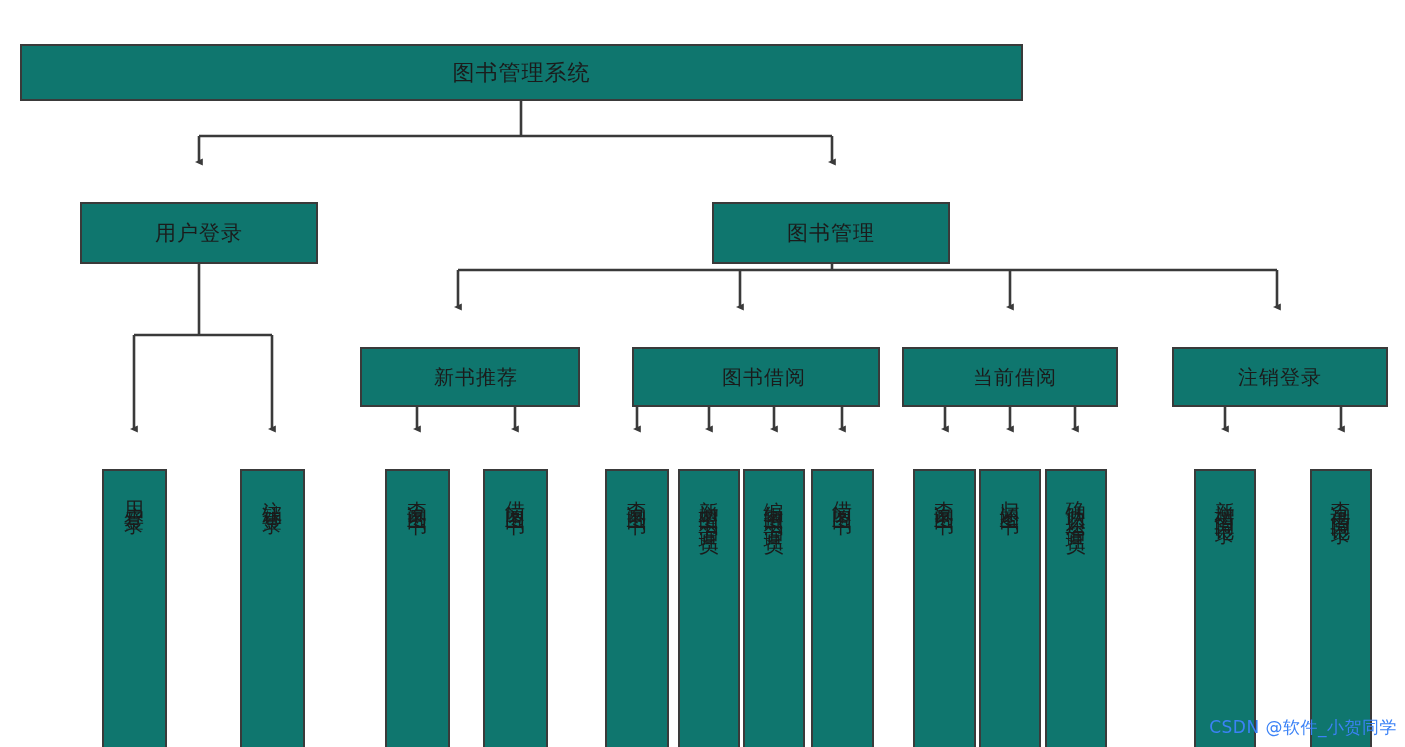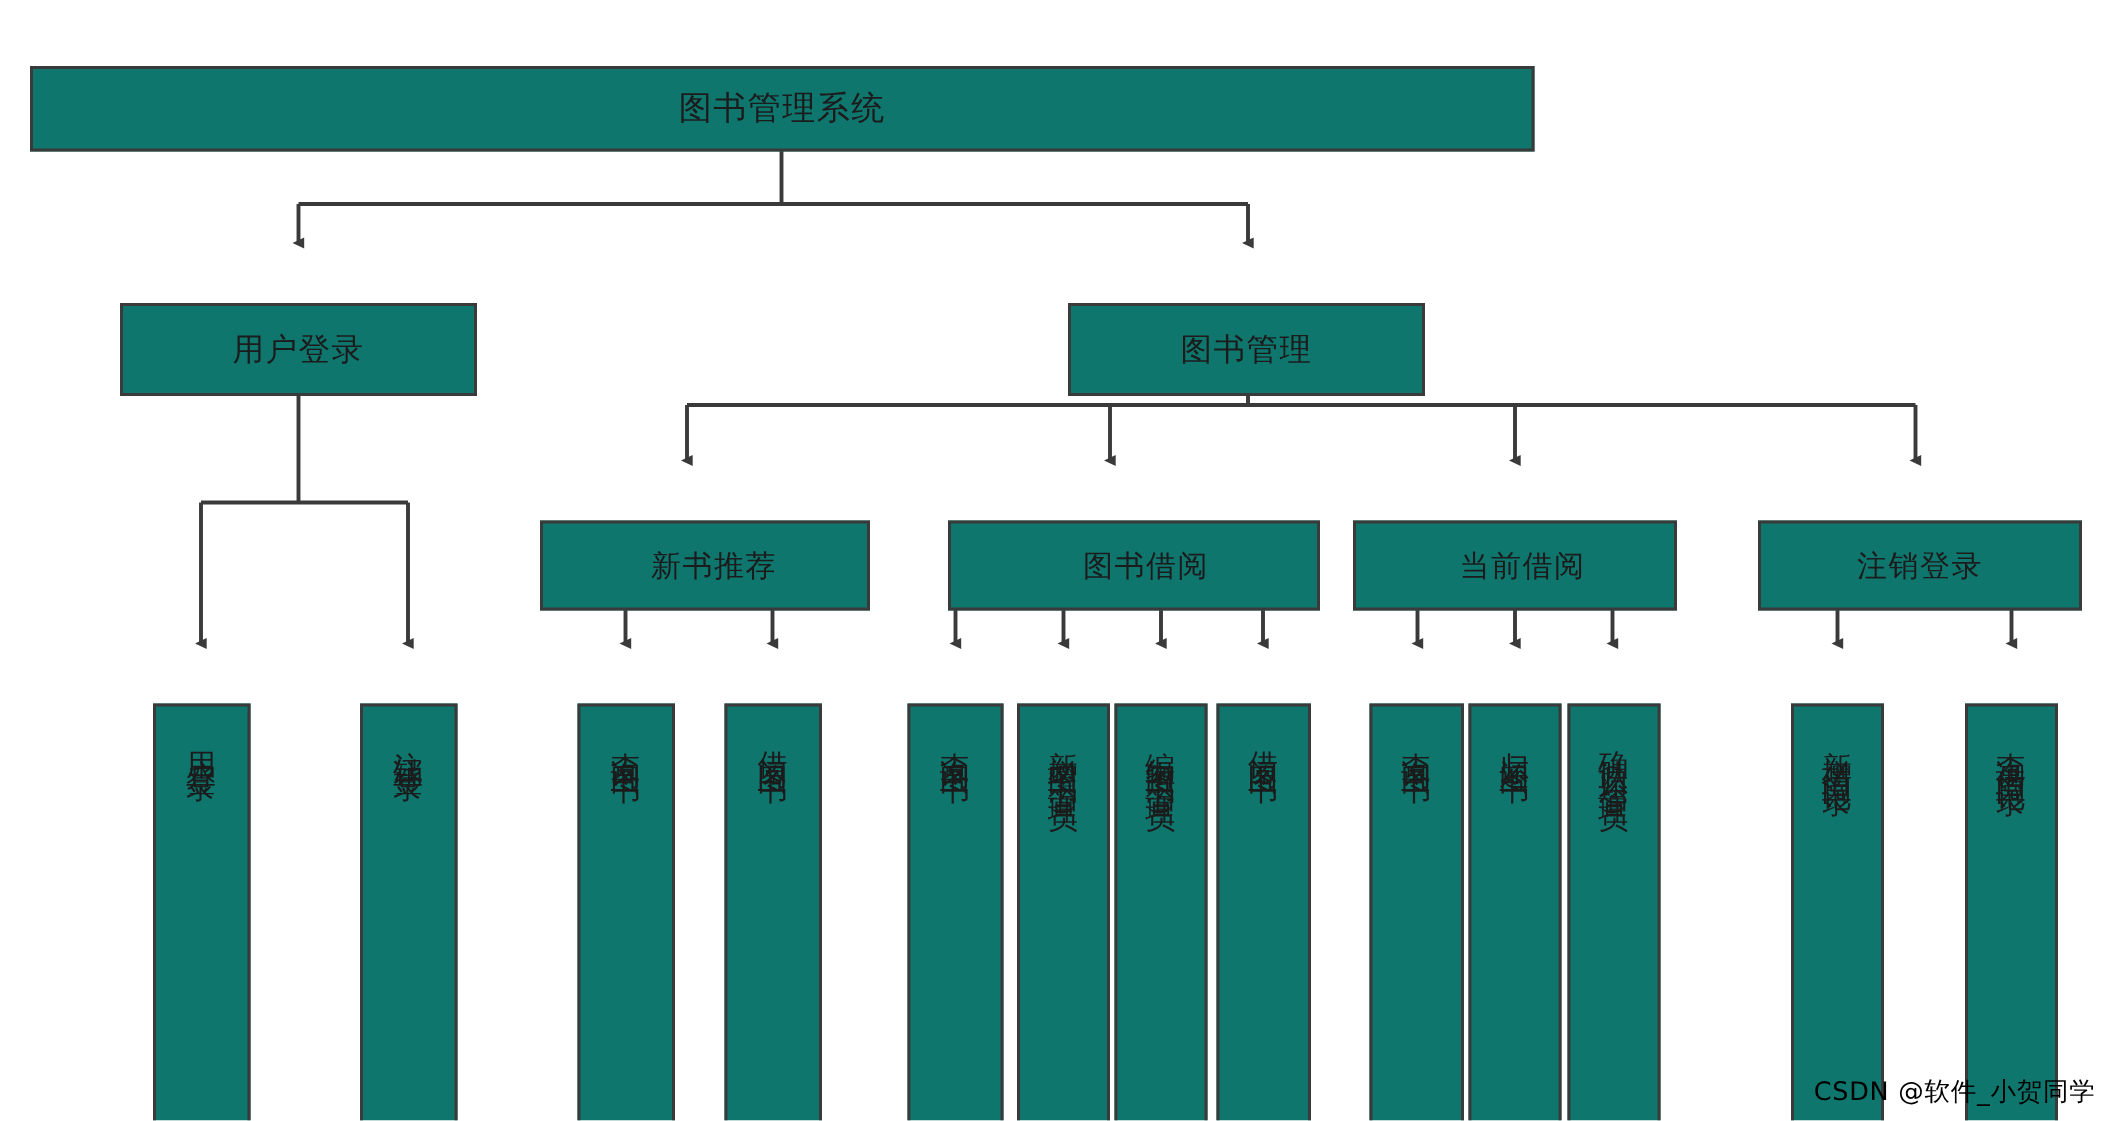--- a/index.html
+++ b/index.html
@@ -80,21 +80,21 @@
     letter-spacing: 5px;
     line-height: 1;
     white-space: nowrap;
     display: block;
   }
   .watermark {
     position: absolute;
     right: 8px;
     bottom: 8px;
     font-size: 17px;
-    color: #000000;
+    color: #3b82f6;
     letter-spacing: 0.5px;
     z-index: 5;
     white-space: nowrap;
     font-family: "DejaVu Sans", "Liberation Sans", sans-serif;
   }
 </style>
 </head>
 <body>
 
 <div id="diagram-root">

